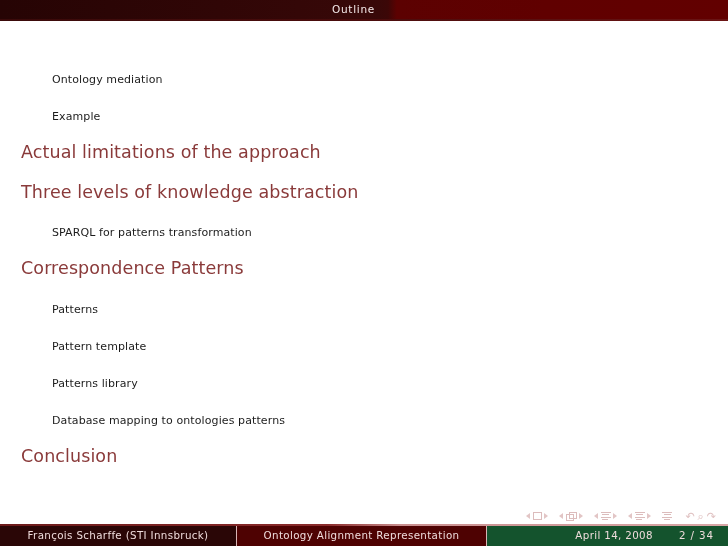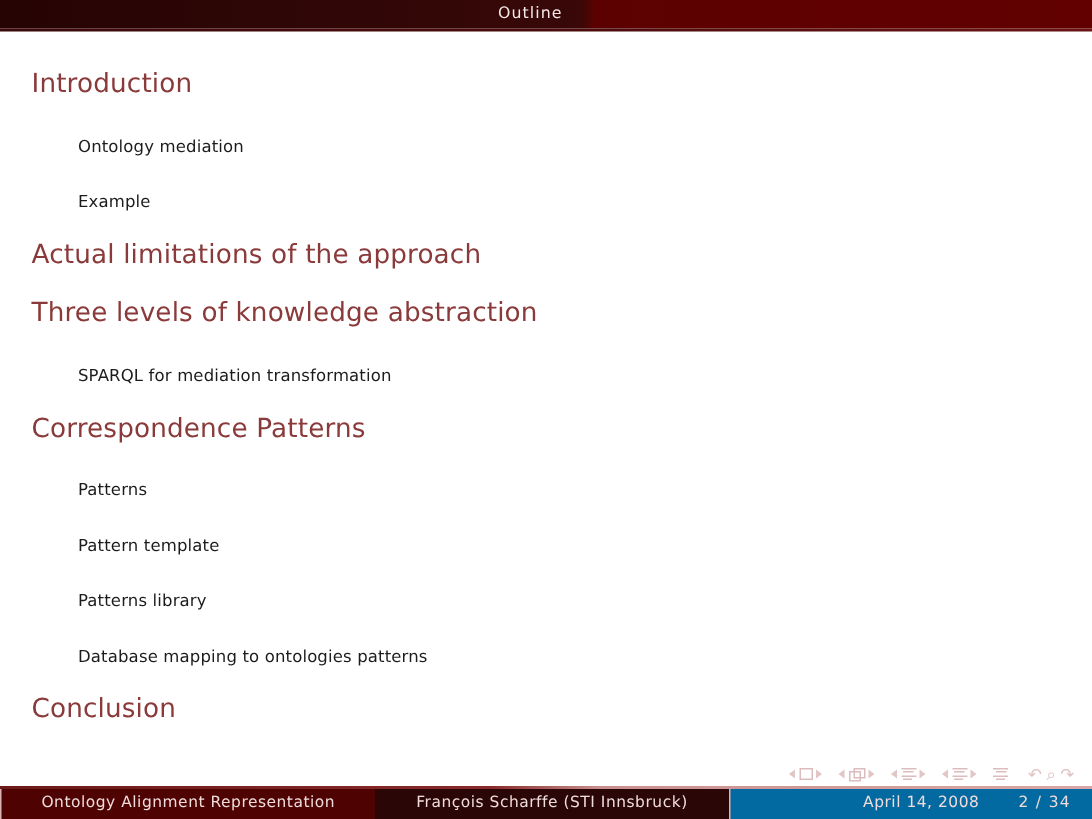--- a/index.html
+++ b/index.html
@@ -179,47 +179,46 @@
     justify-content: center;
   }
   .fcell.mid {
     width: 250px;
     background: #4e0202;
     justify-content: center;
     border-left: 1.2px solid #d8b4b4;
   }
   .fcell.right {
     flex: 1;
-    background: #0369a1;
+    background: #14532d;
     justify-content: flex-end;
     padding-right: 14px;
     gap: 26px;
     border-left: 1.2px solid #d8b4b4;
   }
   .fpage { letter-spacing: 0.9px; }
 </style>
 </head>
 <body>
 
 <div class="headbar">
   <div class="headtitle">Outline</div>
 </div>
 <div class="headline-sep"></div>
 
 <div class="content">
   <div class="toc">
 
-    <div class="section first">Introduction</div>
     <div class="subsection">Ontology mediation</div>
     <div class="subsection">Example</div>
 
     <div class="section">Actual limitations of the approach</div>
 
     <div class="section">Three levels of knowledge abstraction</div>
-    <div class="subsection">SPARQL for mediation transformation</div>
+    <div class="subsection">SPARQL for patterns transformation</div>
 
     <div class="section">Correspondence Patterns</div>
     <div class="subsection">Patterns</div>
     <div class="subsection">Pattern template</div>
     <div class="subsection">Patterns library</div>
     <div class="subsection">Database mapping to ontologies patterns</div>
 
     <div class="section">Conclusion</div>
   </div>
 </div>
@@ -274,19 +273,19 @@
 
   <div class="magsym">
     <span>↶</span>
     <span>⌕</span>
     <span>↷</span>
   </div>
 </div>
 
 <div class="foot-top-rule"></div>
 <div class="footbar">
+  <div class="fcell left">François Scharffe  (STI Innsbruck)</div>
   <div class="fcell mid">Ontology Alignment Representation</div>
-  <div class="fcell left">François Scharffe  (STI Innsbruck)</div>
   <div class="fcell right">
     <span>April 14, 2008</span>
     <span class="fpage">2 / 34</span>
   </div>
 </div>
 
 </body></html>

